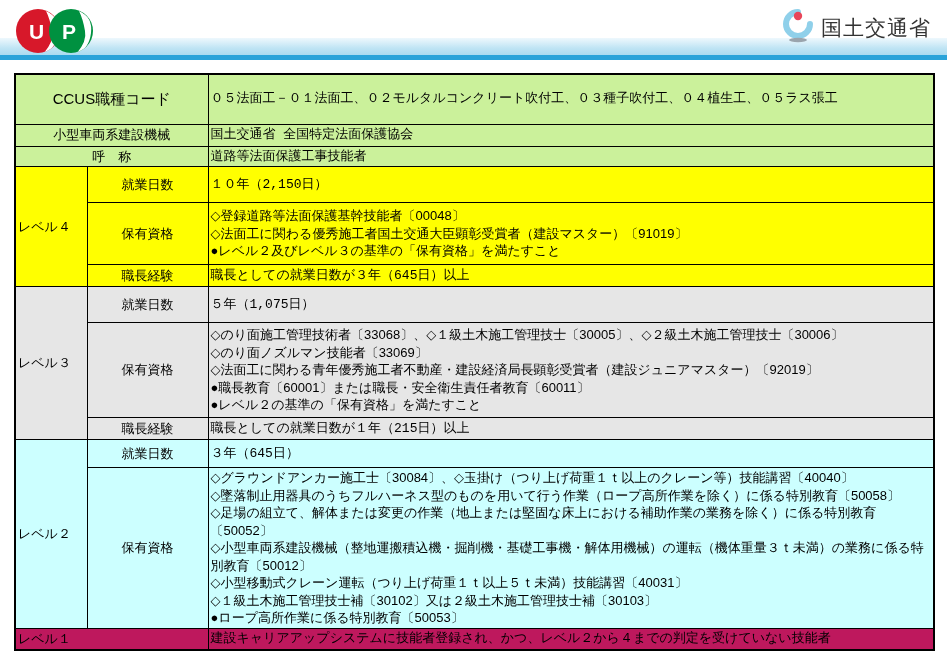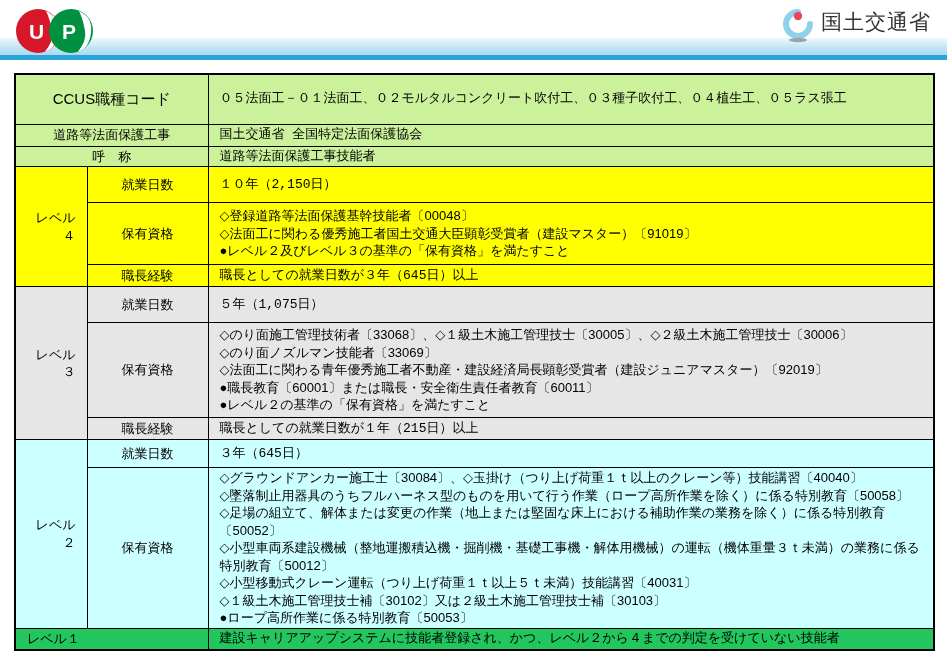--- a/index.html
+++ b/index.html
@@ -5,41 +5,41 @@
   html,body{margin:0;padding:0;background:#ffffff;width:947px;height:658px;
     font-family:"Liberation Sans","DejaVu Sans",sans-serif;color:#000;}
   
   .header{position:relative;width:947px;height:60px;background:#fff;}
   .band-light{position:absolute;left:0;top:38px;width:947px;height:17px;
     background:linear-gradient(180deg,#eef8fd 0%,#bfe4f4 60%,#a9dbf0 100%);}
   .band-dark{position:absolute;left:0;top:55px;width:947px;height:5px;background:#29a3d9;}
   .ccus-logo{position:absolute;left:12px;top:3px;}
   .page-title{position:absolute;left:106px;top:8px;font-size:27px;font-weight:bold;
     color:#1b7ec4;letter-spacing:1px;text-shadow:1px 1px 0 #d7ecf7;white-space:nowrap;}
-  .mlit{position:absolute;right:16px;top:8px;display:flex;align-items:flex-start;gap:6px;}
+  .mlit{position:absolute;right:16px;top:8px;display:flex;align-items:center;gap:6px;}
   .mlit-label{font-size:21px;color:#333;letter-spacing:1px;}
   
   table.main{border-collapse:collapse;margin:13px 0 0 14px;table-layout:fixed;width:919px;}
-  table.main td{border:1px solid #000;padding:1px 11px;vertical-align:middle;
+  table.main td{border:1px solid #000;padding:1px 2px;vertical-align:middle;
     font-size:13px;line-height:1.35;overflow:hidden;}
   table.main{border:2px solid #000;}
   col.c1{width:72px;} col.c2{width:121px;} col.c3{width:726px;}
   .lab{text-align:center;}
   .green{background:#cbf19b;}
   .yellow{background:#ffff00;}
   .gray{background:#e6e6e6;}
   .cyan{background:#ccffff;}
-  .white{background:#22c55e;}
+  .white{background:#be185d;}
   .r1{height:50px;} .r1 .lab{font-size:15px;}
   .r2{height:22px;} .r3{height:19px;margin-left:8px;}
   .l4a{height:36px;} .l4b{height:62px;} .l4c{height:22px;}
   .l3a{height:36px;} .l3b{height:95px;} .l3c{height:22px;}
   .l2a{height:28px;} .l2b{height:112px;}
   .l1r{height:22px;}
-  .level-cell{text-align:right;font-size:14px;margin-left:32px;}
+  .level-cell{text-align:left;font-size:14px;margin-left:32px;}
   .multi{white-space:pre-line;font-size:12.5px;line-height:1.44;}
   .val{font-size:13px;font-family:Liberation Mono, monospace;}
   .l1-label{padding-left:8px;font-size:14px;}
   
   .notes{margin:6px 0 0 18px;font-size:12.5px;line-height:1.55;}
   .note-line{white-space:nowrap;}
 </style>
 </head>
 <body>
 
@@ -89,21 +89,21 @@
       <col class="c2">
       <col class="c3">
     </colgroup>
 
   <tbody>
       <tr class="r1">
     <td colspan="2" class="green lab">CCUS職種コード</td>
     <td class="green val">０５法面工－０１法面工、０２モルタルコンクリート吹付工、０３種子吹付工、０４植生工、０５ラス張工</td>
   </tr>
   <tr class="r2">
-    <td colspan="2" class="green lab">道路等法面保護工事</td>
+    <td colspan="2" class="green lab">小型車両系建設機械</td>
     <td class="green val">国土交通省 全国特定法面保護協会</td>
   </tr>
   <tr class="r3">
     <td colspan="2" class="green lab">呼　称</td>
     <td class="green val">道路等法面保護工事技能者</td>
   </tr>
 
   <tr class="l4a">
     <td rowspan="3" class="yellow level-cell">レベル４</td>
     <td class="yellow lab">就業日数</td>

